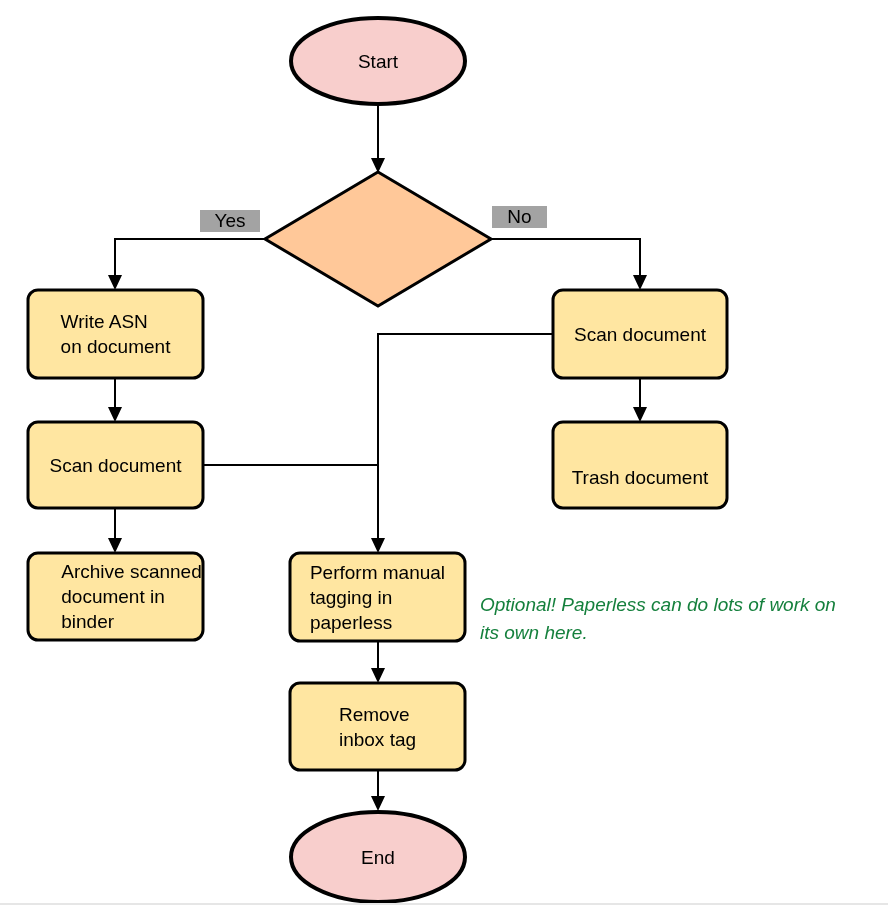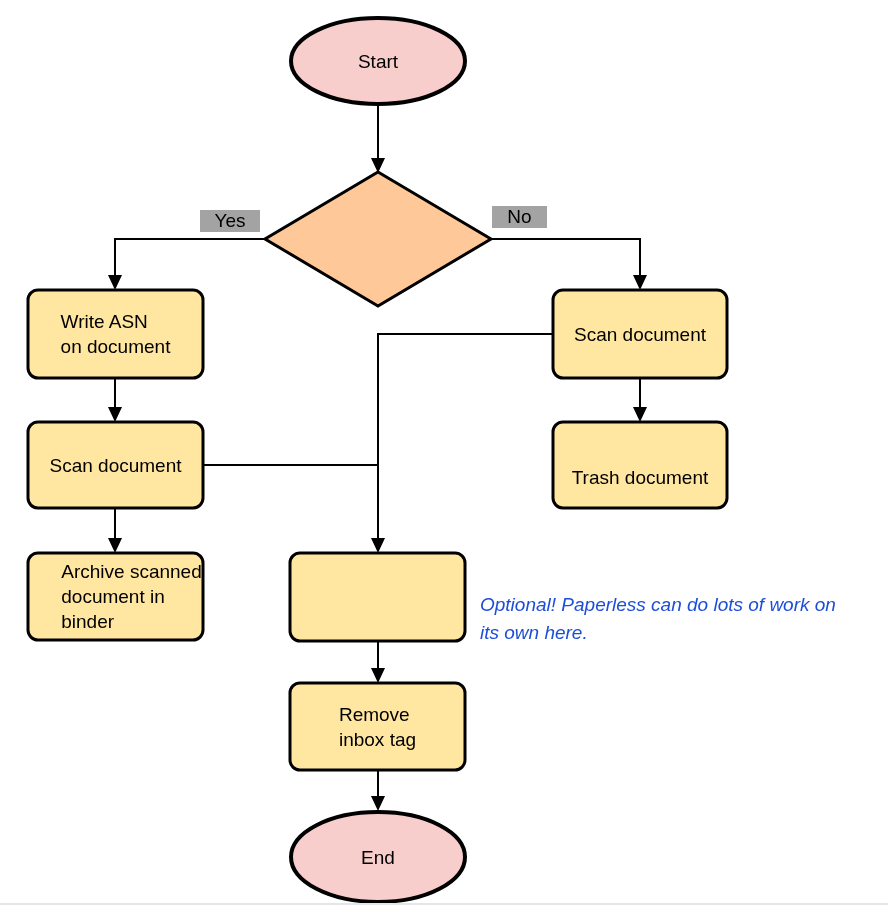--- a/index.html
+++ b/index.html
@@ -45,21 +45,21 @@
   .annotation {
     position: absolute;
     left: 480px;
     top: 591px;
     width: 405px;
     font-size: 19px;
     line-height: 28px;
     font-style: italic;
     white-space: pre-line;
     text-align: left;
-    color: #1d4ed8;
+    color: #15803d;
   }
   .page-divider {
     position: absolute;
     left: 0;
     top: 903px;
     width: 888px;
     height: 2px;
     background: #e6e6e6;
   }
   
@@ -137,20 +137,23 @@
 
   <div id="lbl-start" class="node-label">Start</div>
   <div id="lbl-write-asn" class="node-label">Write ASN
 on document</div>
   <div id="lbl-scan-left" class="node-label">Scan document</div>
   <div id="lbl-archive" class="node-label">Archive scanned
 document in
 binder</div>
   <div id="lbl-scan-right" class="node-label">Scan document</div>
   <div id="lbl-trash" class="node-label">Trash document</div>
+  <div id="lbl-tagging" class="node-label">Perform manual
+tagging in
+paperless</div>
   <div id="lbl-remove-inbox" class="node-label">Remove
 inbox tag</div>
   <div id="lbl-end" class="node-label">End</div>
 
   <div id="lbl-yes" class="edge-label">Yes</div>
   <div id="lbl-no" class="edge-label">No</div>
 
   <div class="annotation">Optional! Paperless can do lots of work on
 its own here.</div>
 

